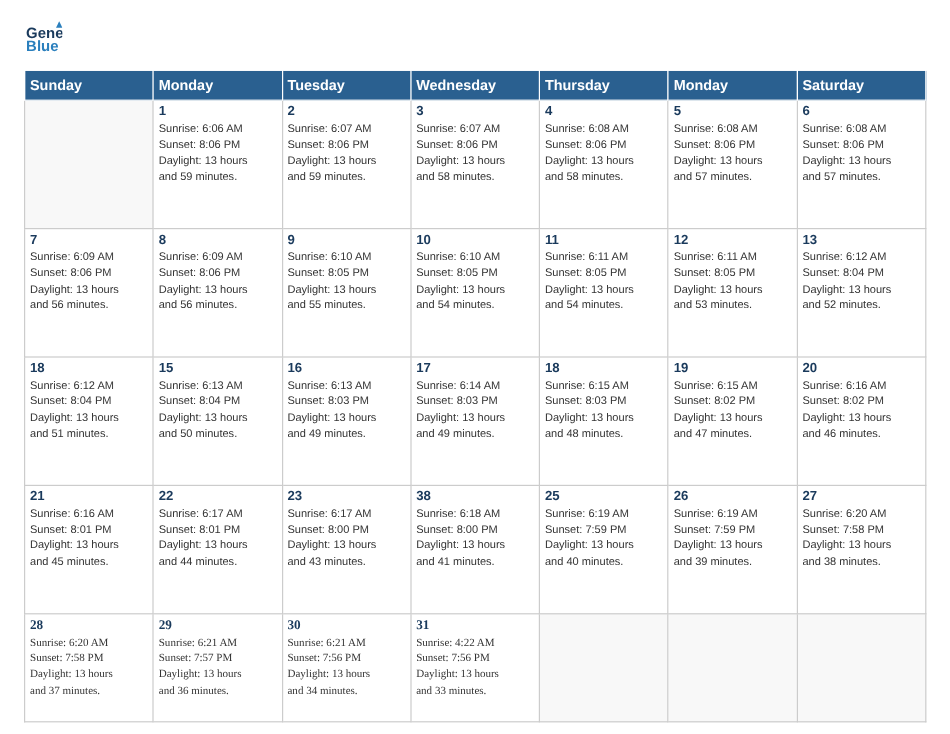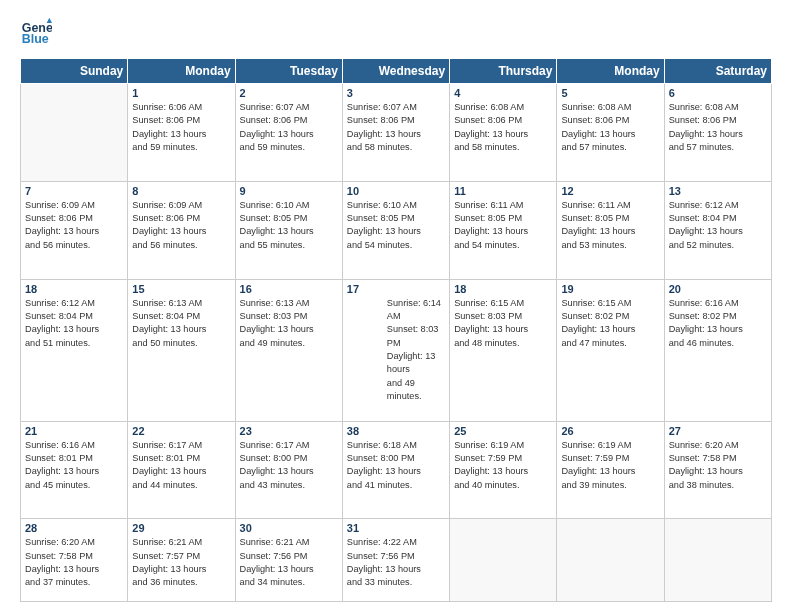--- a/index.html
+++ b/index.html
@@ -57,21 +57,21 @@
       border-collapse: collapse;
       table-layout: fixed;
       flex: 1;
     }
     th {
       background-color: #2a6090;
       color: #fff;
       font-size: 12px;
       font-weight: bold;
       padding: 5px 4px;
-      text-align: right;
+      text-align: left;
       border: 1px solid #fff;
     }
     td {
       border: 1px solid #ccc;
       vertical-align: top;
       padding: 3px 4px;
       font-size: 9.5px;
       color: #222;
       height: 88px;
     }
@@ -85,20 +85,21 @@
       display: block;
       margin-bottom: 2px;
     }
     .day-info {
       font-size: 9.2px;
       line-height: 1.45;
       color: #333;
     }
     tr:last-child td {
       height: 70px;
+      font-family: Liberation Serif, serif;
     }
   </style>
 </head>
 <body>
 
 <div class="page">
   <div class="header">
     <div class="logo">
       <svg class="logo-icon" viewBox="0 0 36 36" xmlns="http://www.w3.org/2000/svg">
         <text x="2" y="18" font-size="14" font-weight="bold" fill="#1a3a5c">General</text>
@@ -242,21 +243,21 @@
           </td>
           <td>
             <span class="day-num">16</span>
             <div class="day-info" style="white-space: pre-line;">Sunrise: 6:13 AM
 Sunset: 8:03 PM
 Daylight: 13 hours
 and 49 minutes.</div>
           </td>
           <td>
             <span class="day-num">17</span>
-            <div class="day-info" style="white-space: pre-line; margin-left: 40px;">Sunrise: 6:14 AM
+            <div class="day-info" style="white-space: pre-line;">Sunrise: 6:14 AM
 Sunset: 8:03 PM
 Daylight: 13 hours
 and 49 minutes.</div>
           </td>
           <td>
             <span class="day-num">18</span>
             <div class="day-info" style="white-space: pre-line;">Sunrise: 6:15 AM
 Sunset: 8:03 PM
 Daylight: 13 hours
 and 48 minutes.</div>

